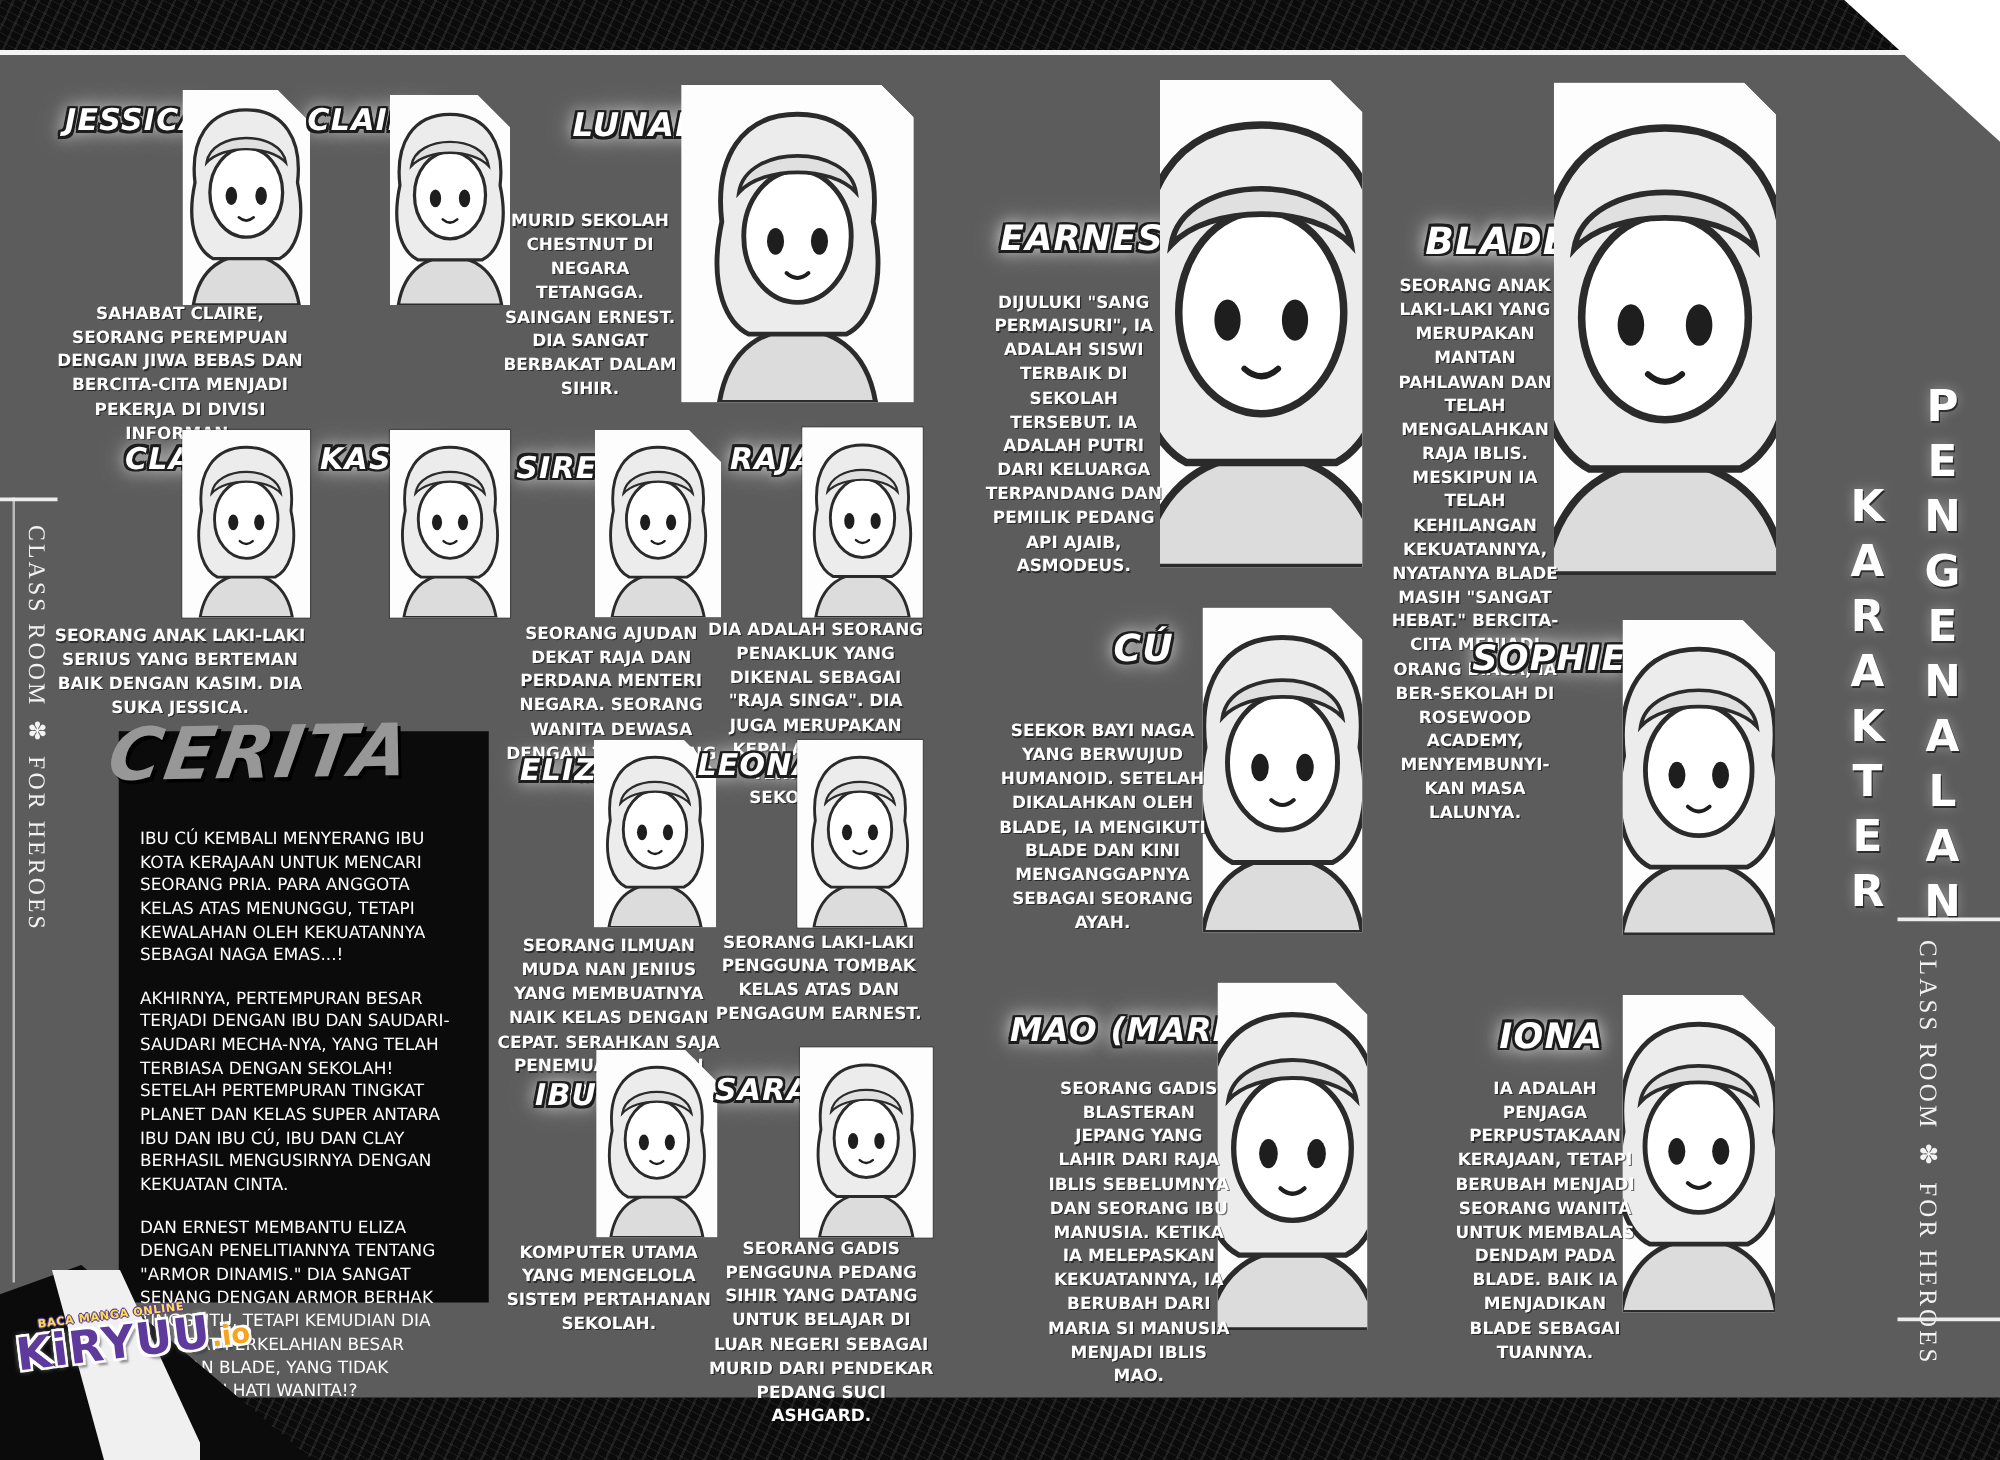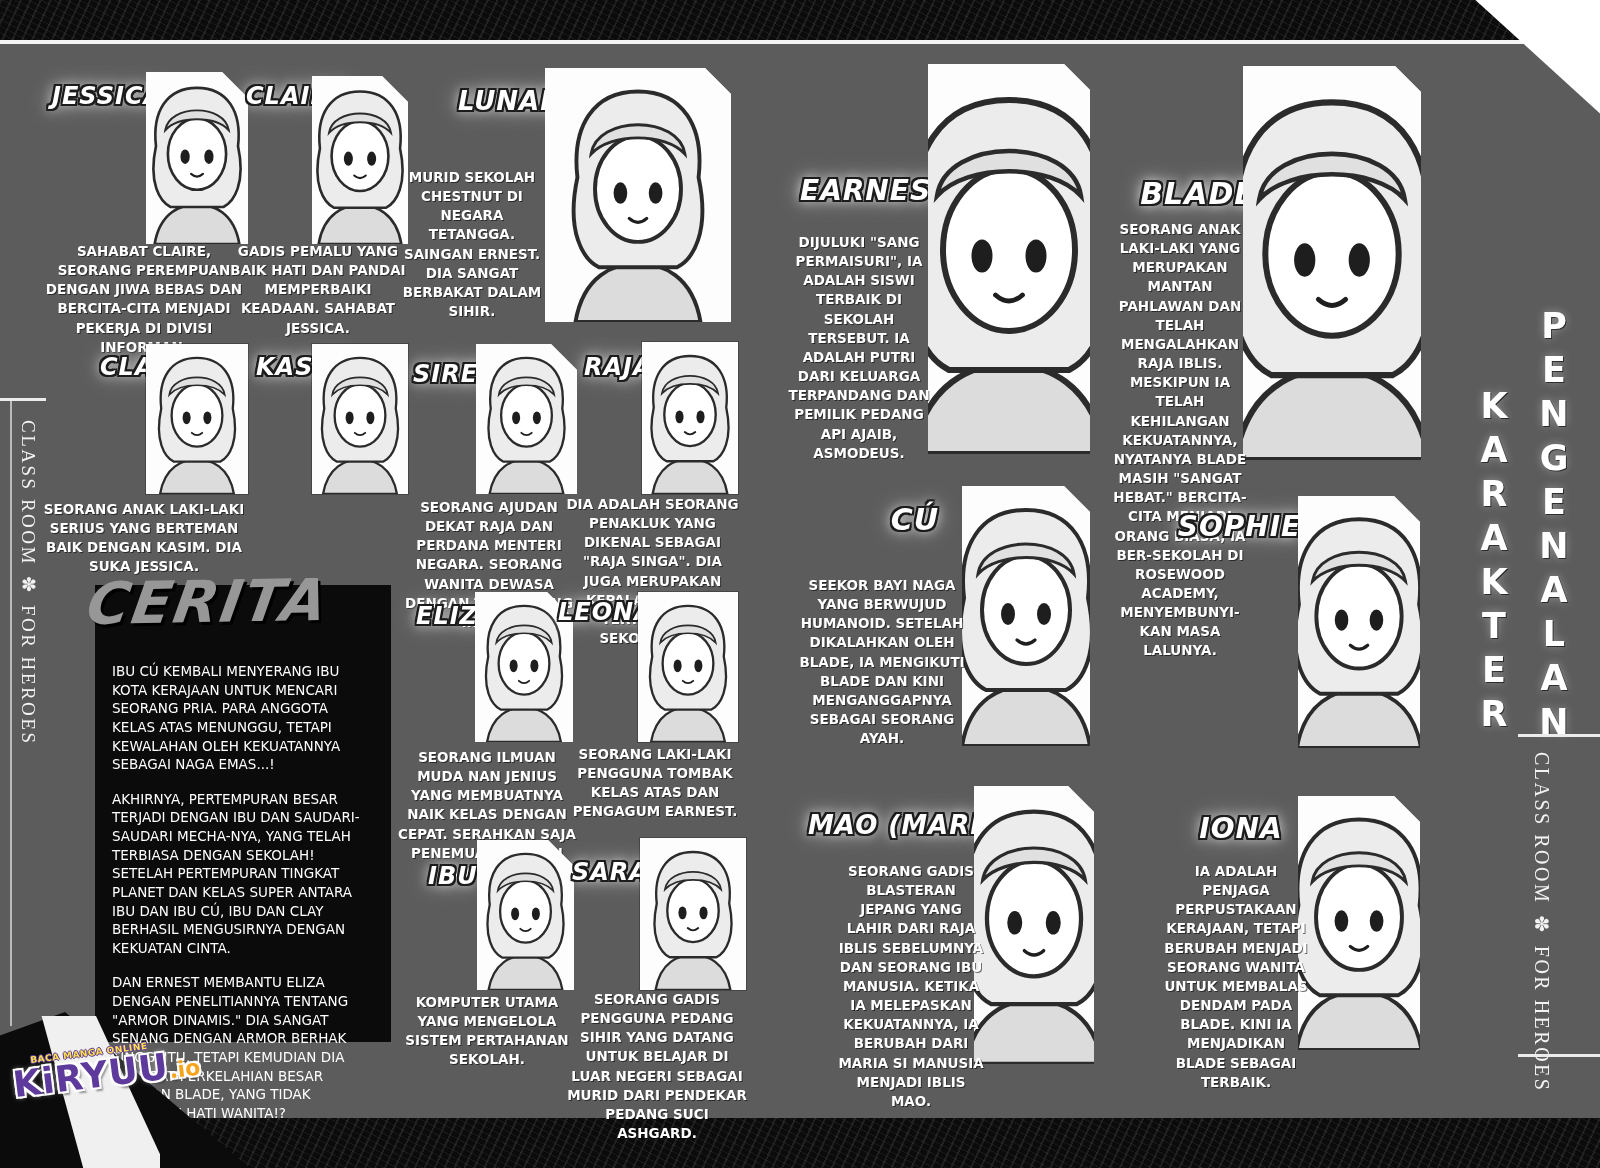--- a/index.html
+++ b/index.html
@@ -146,21 +146,20 @@
         <rect width="100" height="130" fill="#fdfdfd"></rect>
         <path d="M18 130 C22 106 38 100 50 100 C62 100 78 106 82 130 Z" fill="#dcdcdc" stroke="#2b2b2b" stroke-width="2"></path>
         <path d="M50 12 C27 12 16 30 19 56 C13 84 22 98 30 102 L70 102 C78 98 87 84 81 56 C84 30 73 12 50 12 Z" fill="#ececec" stroke="#2b2b2b" stroke-width="2"></path>
         <ellipse cx="50" cy="62" rx="22" ry="27" fill="#ffffff" stroke="#2b2b2b" stroke-width="2"></ellipse>
         <path d="M26 44 C29 24 71 24 74 44 C64 33 36 33 26 44 Z" fill="#e0e0e0" stroke="#2b2b2b" stroke-width="1.5"></path>
         <ellipse cx="41" cy="64" rx="3.5" ry="5.5" fill="#1e1e1e"></ellipse>
         <ellipse cx="59" cy="64" rx="3.5" ry="5.5" fill="#1e1e1e"></ellipse>
         <path d="M45.5 77 Q50 81 54.5 77" stroke="#1e1e1e" stroke-width="1.6" fill="none" stroke-linecap="round"></path>
       </svg>
     </div>
-  <div class="desc r" style="left:226px;top:242px;width:184px;">GADIS PEMALU YANG BAIK HATI DAN PANDAI MEMPERBAIKI KEADAAN. SAHABAT JESSICA.</div>
 
   <div class="cname" style="left:458px;top:86px;font-size:26px;">LUNARIA</div>
   <div class="portrait cut" style="left:545px;top:68px;width:186px;height:254px;">
       <svg viewBox="0 0 100 130" preserveAspectRatio="xMidYMid slice" xmlns="http://www.w3.org/2000/svg">
         <rect width="100" height="130" fill="#fdfdfd"></rect>
         <path d="M18 130 C22 106 38 100 50 100 C62 100 78 106 82 130 Z" fill="#dcdcdc" stroke="#2b2b2b" stroke-width="2"></path>
         <path d="M50 12 C27 12 16 30 19 56 C13 84 22 98 30 102 L70 102 C78 98 87 84 81 56 C84 30 73 12 50 12 Z" fill="#ececec" stroke="#2b2b2b" stroke-width="2"></path>
         <ellipse cx="50" cy="62" rx="22" ry="27" fill="#ffffff" stroke="#2b2b2b" stroke-width="2"></ellipse>
         <path d="M26 44 C29 24 71 24 74 44 C64 33 36 33 26 44 Z" fill="#e0e0e0" stroke="#2b2b2b" stroke-width="1.5"></path>
         <ellipse cx="41" cy="64" rx="3.5" ry="5.5" fill="#1e1e1e"></ellipse>
@@ -369,21 +368,21 @@
         <rect width="100" height="130" fill="#fdfdfd"></rect>
         <path d="M18 130 C22 106 38 100 50 100 C62 100 78 106 82 130 Z" fill="#dcdcdc" stroke="#2b2b2b" stroke-width="2"></path>
         <path d="M50 12 C27 12 16 30 19 56 C13 84 22 98 30 102 L70 102 C78 98 87 84 81 56 C84 30 73 12 50 12 Z" fill="#ececec" stroke="#2b2b2b" stroke-width="2"></path>
         <ellipse cx="50" cy="62" rx="22" ry="27" fill="#ffffff" stroke="#2b2b2b" stroke-width="2"></ellipse>
         <path d="M26 44 C29 24 71 24 74 44 C64 33 36 33 26 44 Z" fill="#e0e0e0" stroke="#2b2b2b" stroke-width="1.5"></path>
         <ellipse cx="41" cy="64" rx="3.5" ry="5.5" fill="#1e1e1e"></ellipse>
         <ellipse cx="59" cy="64" rx="3.5" ry="5.5" fill="#1e1e1e"></ellipse>
         <path d="M45.5 77 Q50 81 54.5 77" stroke="#1e1e1e" stroke-width="1.6" fill="none" stroke-linecap="round"></path>
       </svg>
     </div>
-  <div class="desc c" style="left:1160px;top:862px;width:152px;">IA ADALAH PENJAGA PERPUSTAKAAN KERAJAAN, TETAPI BERUBAH MENJADI SEORANG WANITA UNTUK MEMBALAS DENDAM PADA BLADE. KINI IA MENJADIKAN BLADE SEBAGAI TERBAIK.</div>
+  <div class="desc c" style="left:1160px;top:862px;width:152px;">IA ADALAH PENJAGA PERPUSTAKAAN KERAJAAN, TETAPI BERUBAH MENJADI SEORANG WANITA UNTUK MEMBALAS DENDAM PADA BLADE. BAIK IA MENJADIKAN BLADE SEBAGAI TUANNYA.</div>
 
   <div class="watermark">
     <div class="wm-tag">BACA MANGA ONLINE</div>
     <div>
       <span class="wm-name">KiRYUU</span><span class="wm-suffix">.io</span>
     </div>
   </div>
 
 </div>
 

